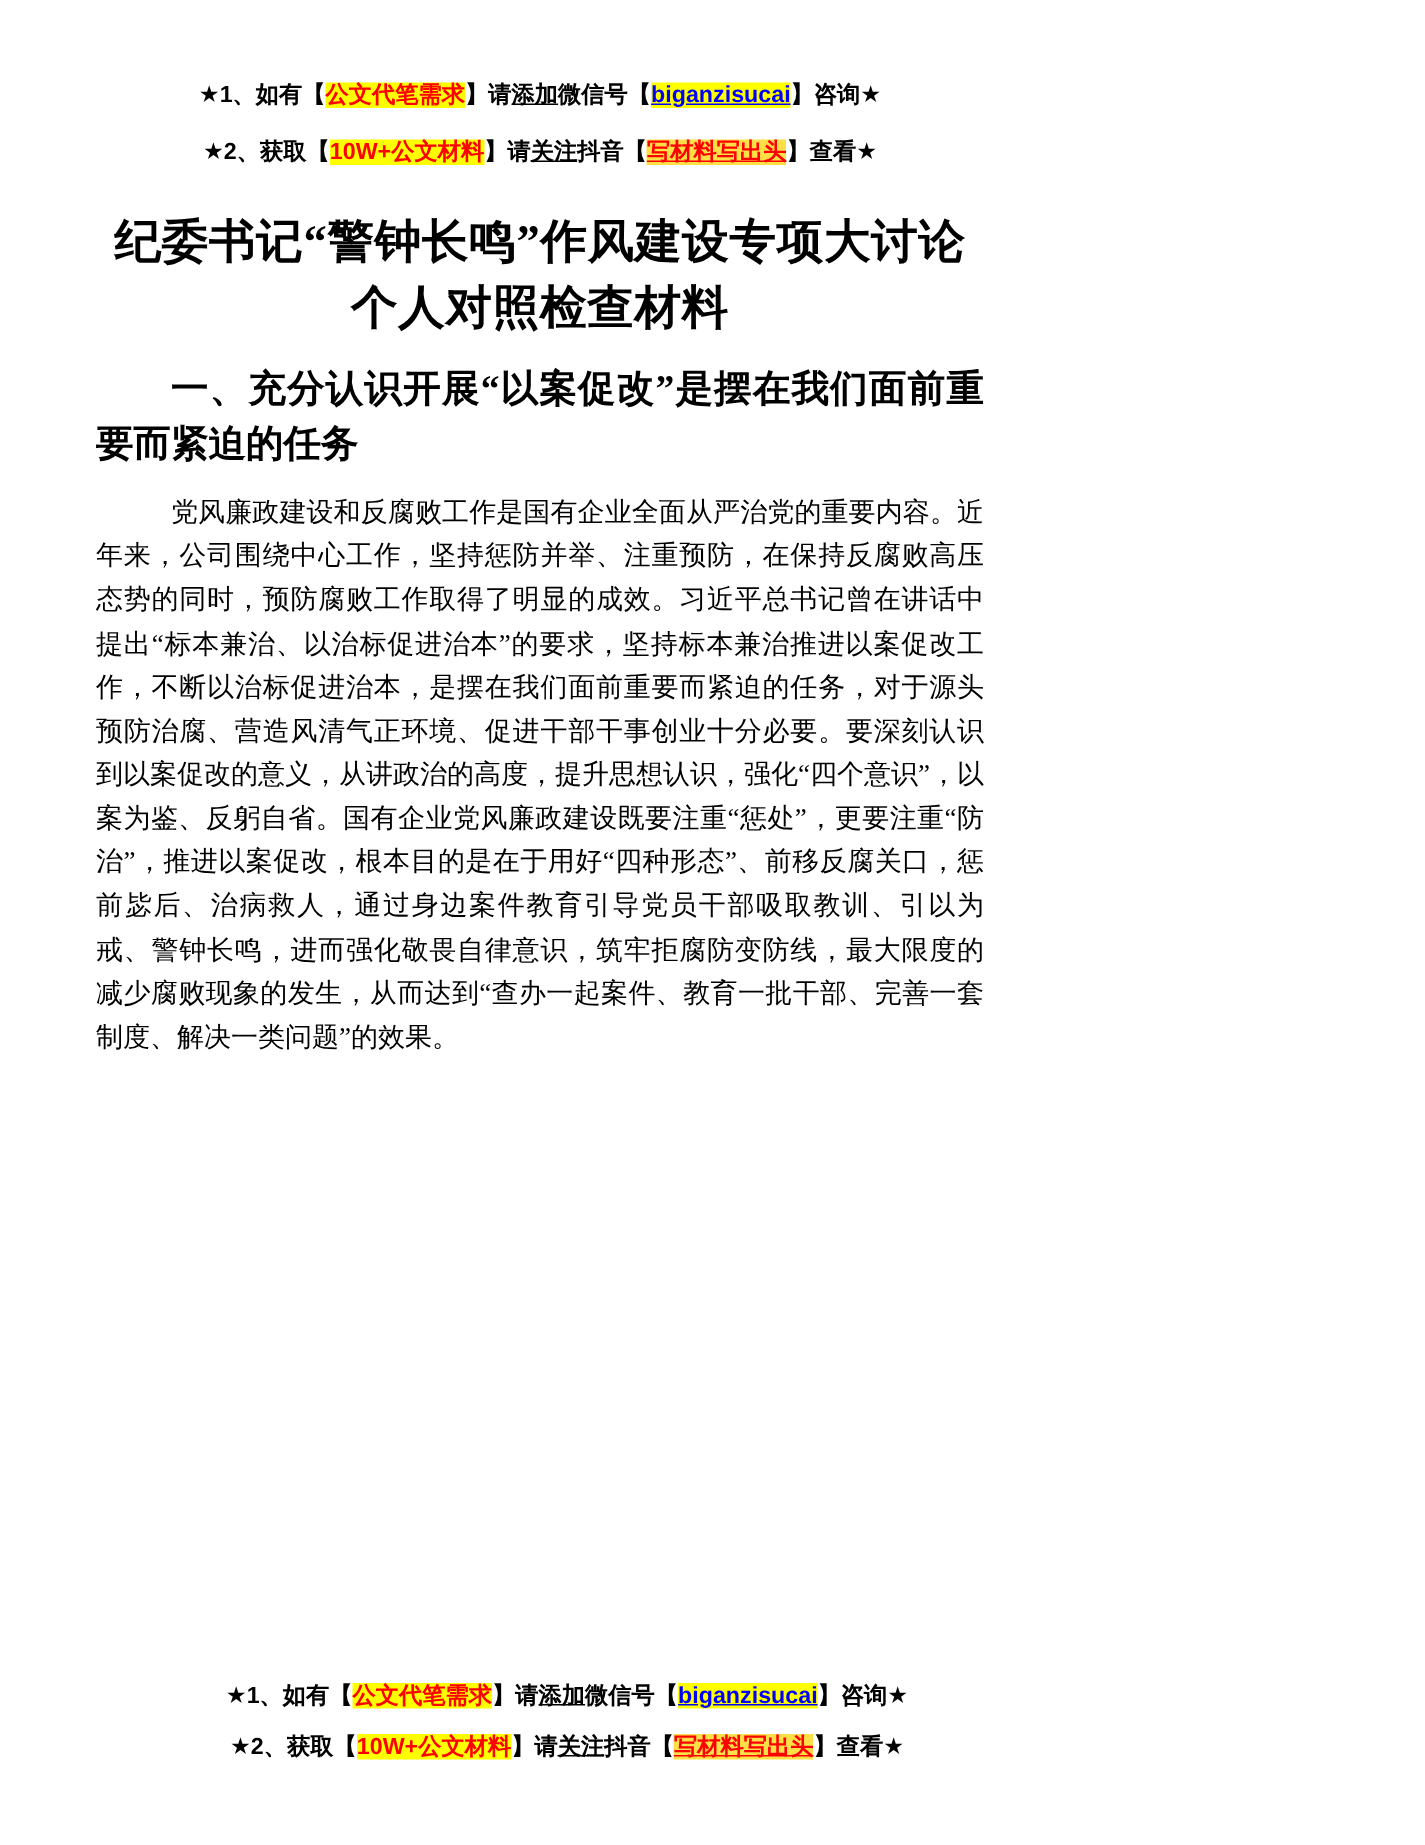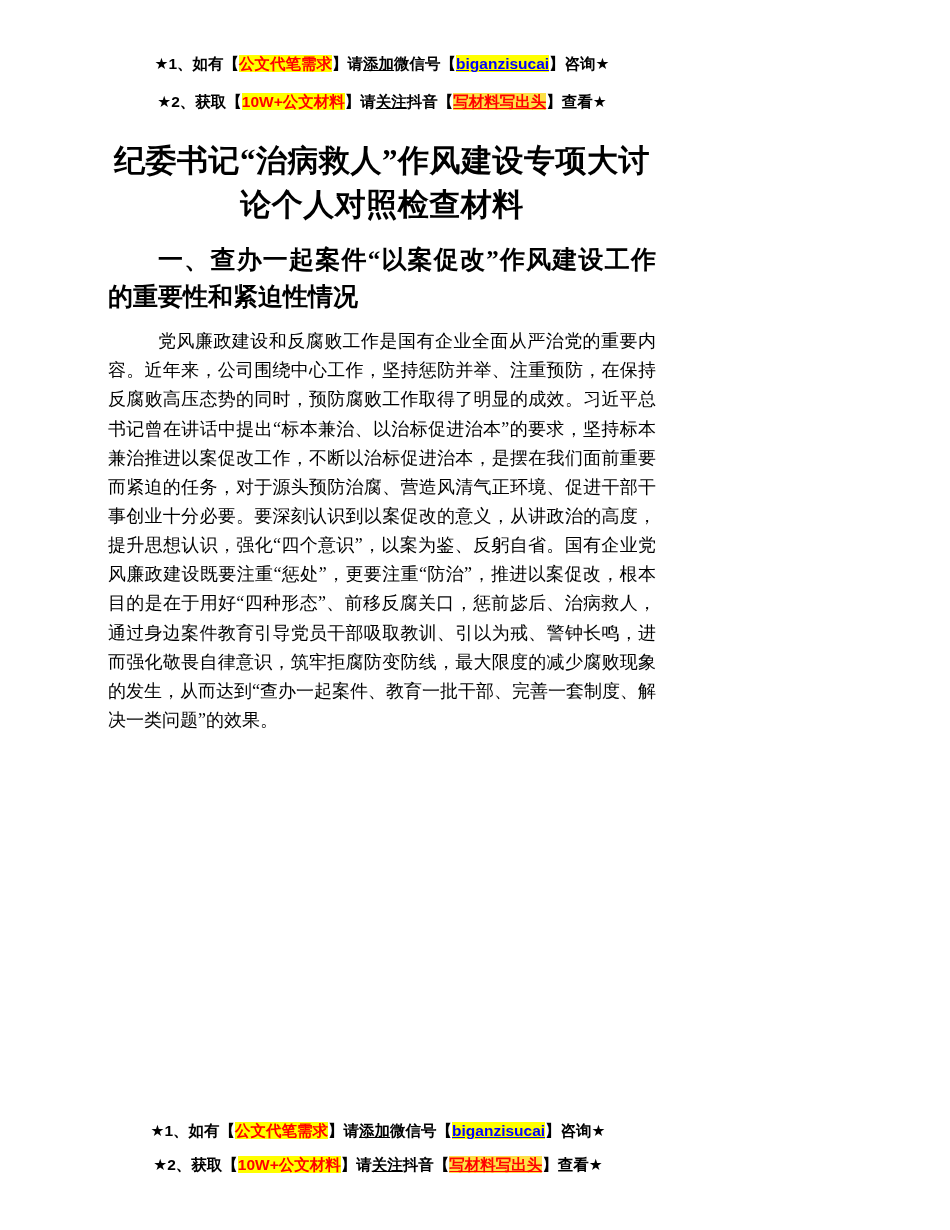--- a/index.html
+++ b/index.html
@@ -12,21 +12,21 @@
     background: #ffffff;
     font-family: "Liberation Serif", "DejaVu Serif", serif;
     color: #000000;
     overflow: hidden;
   }
   .page {
     position: relative;
     width: 756px;
     height: 1230px;
     box-sizing: border-box;
-    padding: 56px 100px 20px 108px;
+    padding: 56px 100px 20px 64px;
   }
 
   
   .promo {
     text-align: center;
     font-family: "Liberation Sans", "DejaVu Sans", sans-serif;
     font-weight: bold;
     font-size: 15.5px;
     line-height: 1.0;
     white-space: nowrap;
@@ -101,23 +101,23 @@
 <div class="page">
 
   <div class="promo promo-top-1">
     <span class="star">★</span><span class="plain">1、如有</span><span class="brk">【</span><span class="hl-red">公文代笔需求</span><span class="brk">】</span><span class="plain">请</span><span class="u-black">添加</span><span class="plain">微信号</span><span class="brk">【</span><span class="hl-blue">biganzisucai</span><span class="brk">】</span><span class="plain">咨询</span><span class="star">★</span>
   </div>
 
   <div class="promo promo-top-2">
     <span class="star">★</span><span class="plain">2、获取</span><span class="brk">【</span><span class="hl-red">10W+公文材料</span><span class="brk">】</span><span class="plain">请</span><span class="u-black">关注</span><span class="plain">抖音</span><span class="brk">【</span><span class="hl-red-u">写材料写出头</span><span class="brk">】</span><span class="plain">查看</span><span class="star">★</span>
   </div>
 
-  <h1 class="doc-title">纪委书记“治病救人”作风建设专项大讨论个人对照检查材料</h1>
+  <h1 class="doc-title">纪委书记“警钟长鸣”作风建设专项大讨论个人对照检查材料</h1>
 
-  <p class="section-heading">一、查办一起案件“以案促改”作风建设工作的重要性和紧迫性情况</p>
+  <p class="section-heading">一、充分认识开展“以案促改”是摆在我们面前重要而紧迫的任务</p>
 
   <p class="body-para">党风廉政建设和反腐败工作是国有企业全面从严治党的重要内容。近年来，公司围绕中心工作，坚持惩防并举、注重预防，在保持反腐败高压态势的同时，预防腐败工作取得了明显的成效。习近平总书记曾在讲话中提出“标本兼治、以治标促进治本”的要求，坚持标本兼治推进以案促改工作，不断以治标促进治本，是摆在我们面前重要而紧迫的任务，对于源头预防治腐、营造风清气正环境、促进干部干事创业十分必要。要深刻认识到以案促改的意义，从讲政治的高度，提升思想认识，强化“四个意识”，以案为鉴、反躬自省。国有企业党风廉政建设既要注重“惩处”，更要注重“防治”，推进以案促改，根本目的是在于用好“四种形态”、前移反腐关口，惩前毖后、治病救人，通过身边案件教育引导党员干部吸取教训、引以为戒、警钟长鸣，进而强化敬畏自律意识，筑牢拒腐防变防线，最大限度的减少腐败现象的发生，从而达到“查办一起案件、教育一批干部、完善一套制度、解决一类问题”的效果。</p>
 
   <div class="bottom-block">
     <div class="promo promo-bottom-1">
       <span class="star">★</span><span class="plain">1、如有</span><span class="brk">【</span><span class="hl-red">公文代笔需求</span><span class="brk">】</span><span class="plain">请</span><span class="u-black">添加</span><span class="plain">微信号</span><span class="brk">【</span><span class="hl-blue">biganzisucai</span><span class="brk">】</span><span class="plain">咨询</span><span class="star">★</span>
     </div>
 
     <div class="promo">
       <span class="star">★</span><span class="plain">2、获取</span><span class="brk">【</span><span class="hl-red">10W+公文材料</span><span class="brk">】</span><span class="plain">请</span><span class="u-black">关注</span><span class="plain">抖音</span><span class="brk">【</span><span class="hl-red-u">写材料写出头</span><span class="brk">】</span><span class="plain">查看</span><span class="star">★</span>

